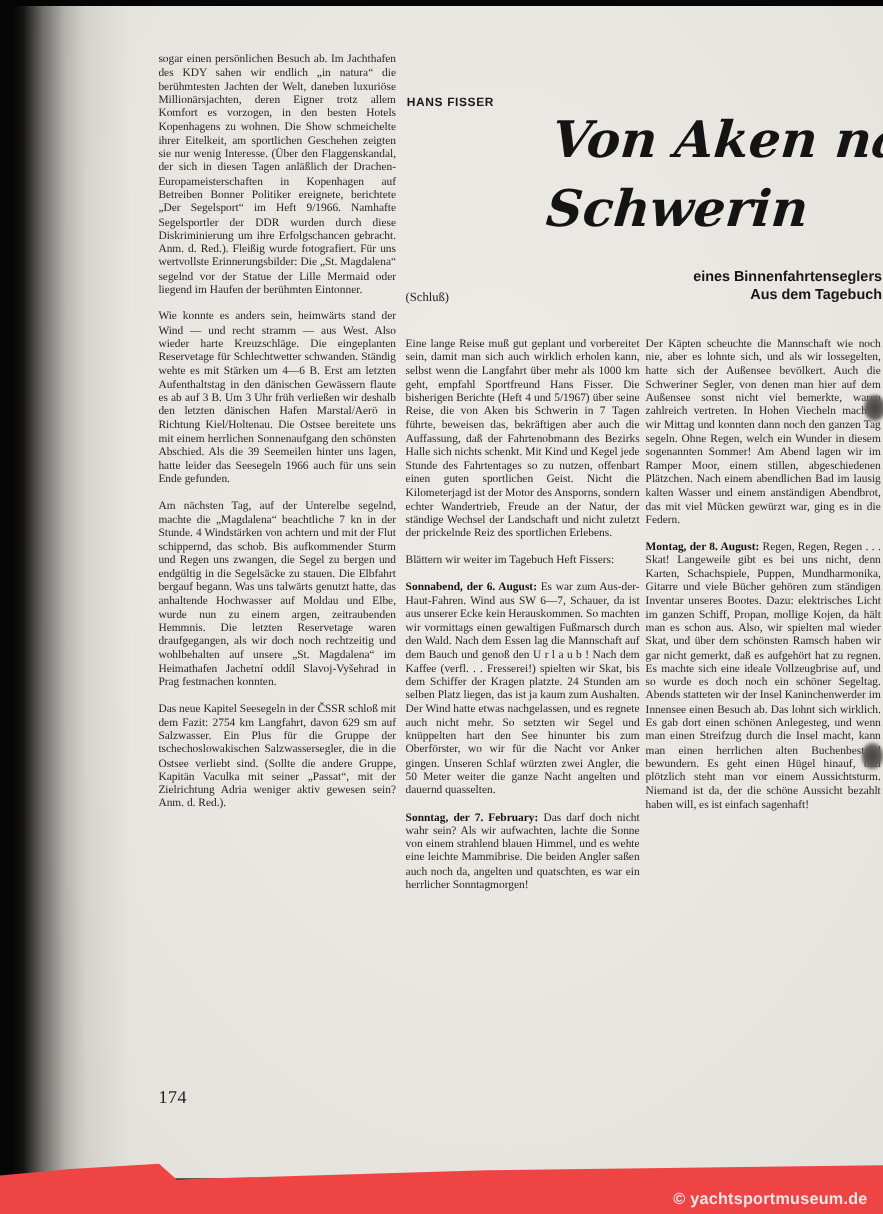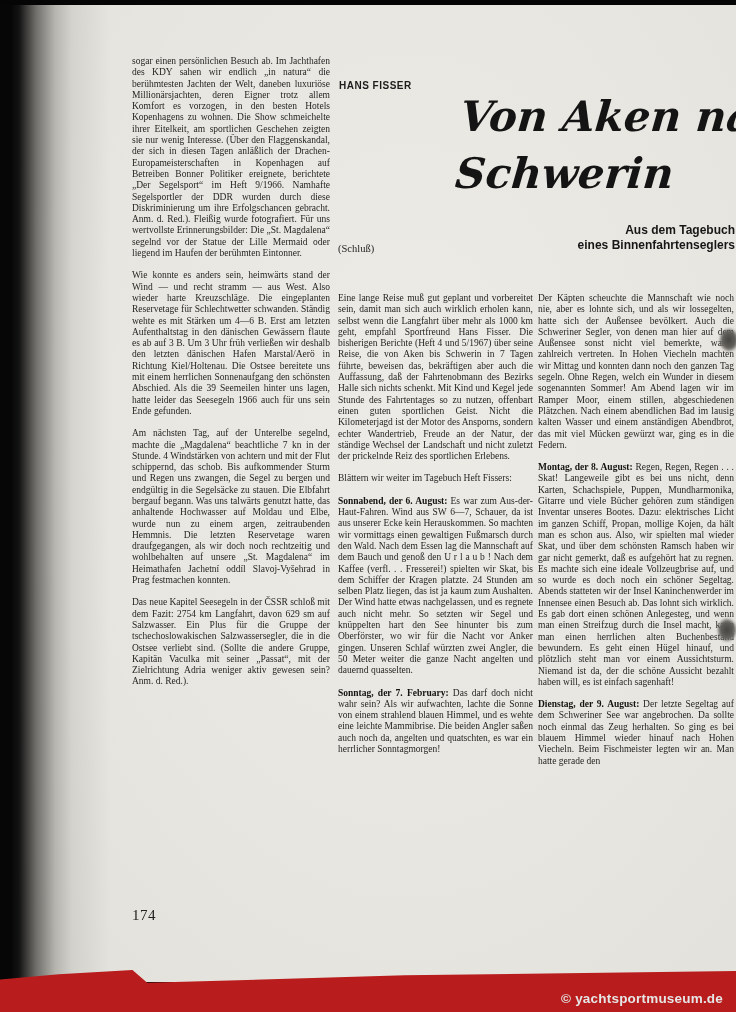--- a/index.html
+++ b/index.html
@@ -19,21 +19,21 @@
     position:absolute; left:10px; top:4px; width:100px; height:978px;
     background:linear-gradient(to right,
       rgba(5,5,5,1) 0px, rgba(8,8,8,.95) 9px,
       rgba(35,33,30,.6) 26px, rgba(75,73,68,.3) 45px,
       rgba(110,108,102,.14) 62px, rgba(0,0,0,0) 100px);
     pointer-events:none;
   }
   .top-black { position:absolute; left:0; top:0; width:736px; height:5px; background:#050505; }
   .bottom-black {
     position:absolute; left:0; top:958px; width:736px; height:54px;
-    background:#b91c1c;
+    background:#ef4444;
     clip-path:polygon(0 40%, 8% 30%, 18% 22%, 20% 46%, 55% 32%, 100% 24%, 100% 100%, 0 100%);
     text-align:center;
   }
   .watermark {
     position:absolute; right:13px; bottom:6px;
     color:#e6e6e6; font-family:"Liberation Sans", sans-serif;
     font-weight:bold; font-size:13.5px; letter-spacing:.2px;
   }
   .hole {
     position:absolute; width:20px; height:24px; border-radius:50%;
@@ -67,62 +67,61 @@
     font-weight:normal; font-size:10.5px; color:#1e1e1e;
   }
 
   .col {
     position:absolute; text-align:justify;
     font-size:9.5px; line-height:11.3px; color:#262522;
   }
   .col-1 { left:122px; top:41px;  width:198px; }
   .col-2 { left:328px; top:278px; width:195px; }
   .col-3 { left:528px; top:278px; width:196px; }
-  .col p { margin:11px 0 11px 0; }
+  .col p { margin:0 0 11px 0; }
   .col p b { color:#14130f; }
 
   .pagenum {
     position:absolute; left:122px; top:903px;
     font-size:15px; color:#23221f; letter-spacing:.5px;
   }
 </style>
 </head>
 <body>
 
 <div class="page">
   <div class="author">HANS FISSER</div>
 
   <div class="title">
     <span>Von Aken nach</span>
     <span>Schwerin</span>
   </div>
 
   <div class="subtitle">
+    <span>eines Binnenfahrtenseglers</span>
     <span>Aus dem Tagebuch</span>
-    <span>eines Binnenfahrtenseglers</span>
   </div>
 
   <div class="schluss">(Schluß)</div>
 
   <div class="col col-1">
       <p>sogar einen persönlichen Besuch ab. Im Jachthafen des KDY sahen wir endlich „in natura“ die berühmtesten Jachten der Welt, daneben luxuriöse Millionärsjachten, deren Eigner trotz allem Komfort es vorzogen, in den besten Hotels Kopenhagens zu wohnen. Die Show schmeichelte ihrer Eitelkeit, am sportlichen Geschehen zeigten sie nur wenig Interesse. (Über den Flaggenskandal, der sich in diesen Tagen anläßlich der Drachen-Europameisterschaften in Kopenhagen auf Betreiben Bonner Politiker ereignete, berichtete „Der Segelsport“ im Heft 9/1966. Namhafte Segelsportler der DDR wurden durch diese Diskriminierung um ihre Erfolgschancen gebracht. Anm. d. Red.). Fleißig wurde fotografiert. Für uns wertvollste Erinnerungsbilder: Die „St. Magdalena“ segelnd vor der Statue der Lille Mermaid oder liegend im Haufen der berühmten Eintonner.</p>
       <p>Wie konnte es anders sein, heimwärts stand der Wind — und recht stramm — aus West. Also wieder harte Kreuzschläge. Die eingeplanten Reservetage für Schlechtwetter schwanden. Ständig wehte es mit Stärken um 4—6 B. Erst am letzten Aufenthaltstag in den dänischen Gewässern flaute es ab auf 3 B. Um 3 Uhr früh verließen wir deshalb den letzten dänischen Hafen Marstal/Aerö in Richtung Kiel/Holtenau. Die Ostsee bereitete uns mit einem herrlichen Sonnenaufgang den schönsten Abschied. Als die 39 Seemeilen hinter uns lagen, hatte leider das Seesegeln 1966 auch für uns sein Ende gefunden.</p>
       <p>Am nächsten Tag, auf der Unterelbe segelnd, machte die „Magdalena“ beachtliche 7 kn in der Stunde. 4 Windstärken von achtern und mit der Flut schippernd, das schob. Bis aufkommender Sturm und Regen uns zwangen, die Segel zu bergen und endgültig in die Segelsäcke zu stauen. Die Elbfahrt bergauf begann. Was uns talwärts genutzt hatte, das anhaltende Hochwasser auf Moldau und Elbe, wurde nun zu einem argen, zeitraubenden Hemmnis. Die letzten Reservetage waren draufgegangen, als wir doch noch rechtzeitig und wohlbehalten auf unsere „St. Magdalena“ im Heimathafen Jachetní oddíl Slavoj-Vyšehrad in Prag festmachen konnten.</p>
       <p>Das neue Kapitel Seesegeln in der ČSSR schloß mit dem Fazit: 2754 km Langfahrt, davon 629 sm auf Salzwasser. Ein Plus für die Gruppe der tschechoslowakischen Salzwassersegler, die in die Ostsee verliebt sind. (Sollte die andere Gruppe, Kapitän Vaculka mit seiner „Passat“, mit der Zielrichtung Adria weniger aktiv gewesen sein? Anm. d. Red.).</p>
     </div>
   <div class="col col-2">
       <p>Eine lange Reise muß gut geplant und vorbereitet sein, damit man sich auch wirklich erholen kann, selbst wenn die Langfahrt über mehr als 1000 km geht, empfahl Sportfreund Hans Fisser. Die bisherigen Berichte (Heft 4 und 5/1967) über seine Reise, die von Aken bis Schwerin in 7 Tagen führte, beweisen das, bekräftigen aber auch die Auffassung, daß der Fahrtenobmann des Bezirks Halle sich nichts schenkt. Mit Kind und Kegel jede Stunde des Fahrtentages so zu nutzen, offenbart einen guten sportlichen Geist. Nicht die Kilometerjagd ist der Motor des Ansporns, sondern echter Wandertrieb, Freude an der Natur, der ständige Wechsel der Landschaft und nicht zuletzt der prickelnde Reiz des sportlichen Erlebens.</p>
       <p>Blättern wir weiter im Tagebuch Heft Fissers:</p>
       <p><b>Sonnabend, der 6. August: </b>Es war zum Aus-der-Haut-Fahren. Wind aus SW 6—7, Schauer, da ist aus unserer Ecke kein Herauskommen. So machten wir vormittags einen gewaltigen Fußmarsch durch den Wald. Nach dem Essen lag die Mannschaft auf dem Bauch und genoß den U r l a u b ! Nach dem Kaffee (verfl. . . Fresserei!) spielten wir Skat, bis dem Schiffer der Kragen platzte. 24 Stunden am selben Platz liegen, das ist ja kaum zum Aushalten. Der Wind hatte etwas nachgelassen, und es regnete auch nicht mehr. So setzten wir Segel und knüppelten hart den See hinunter bis zum Oberförster, wo wir für die Nacht vor Anker gingen. Unseren Schlaf würzten zwei Angler, die 50 Meter weiter die ganze Nacht angelten und dauernd quasselten.</p>
       <p><b>Sonntag, der 7. February: </b>Das darf doch nicht wahr sein? Als wir aufwachten, lachte die Sonne von einem strahlend blauen Himmel, und es wehte eine leichte Mammibrise. Die beiden Angler saßen auch noch da, angelten und quatschten, es war ein herrlicher Sonntagmorgen!</p>
     </div>
   <div class="col col-3">
       <p>Der Käpten scheuchte die Mannschaft wie noch nie, aber es lohnte sich, und als wir lossegelten, hatte sich der Außensee bevölkert. Auch die Schweriner Segler, von denen man hier auf dem Außensee sonst nicht viel bemerkte, waren zahlreich vertreten. In Hohen Viecheln machten wir Mittag und konnten dann noch den ganzen Tag segeln. Ohne Regen, welch ein Wunder in diesem sogenannten Sommer! Am Abend lagen wir im Ramper Moor, einem stillen, abgeschiedenen Plätzchen. Nach einem abendlichen Bad im lausig kalten Wasser und einem anständigen Abendbrot, das mit viel Mücken gewürzt war, ging es in die Federn.</p>
       <p><b>Montag, der 8. August: </b>Regen, Regen, Regen . . . Skat! Langeweile gibt es bei uns nicht, denn Karten, Schachspiele, Puppen, Mundharmonika, Gitarre und viele Bücher gehören zum ständigen Inventar unseres Bootes. Dazu: elektrisches Licht im ganzen Schiff, Propan, mollige Kojen, da hält man es schon aus. Also, wir spielten mal wieder Skat, und über dem schönsten Ramsch haben wir gar nicht gemerkt, daß es aufgehört hat zu regnen. Es machte sich eine ideale Vollzeugbrise auf, und so wurde es doch noch ein schöner Segeltag. Abends statteten wir der Insel Kaninchenwerder im Innensee einen Besuch ab. Das lohnt sich wirklich. Es gab dort einen schönen Anlegesteg, und wenn man einen Streifzug durch die Insel macht, kann man einen herrlichen alten Buchenbestand bewundern. Es geht einen Hügel hinauf, und plötzlich steht man vor einem Aussichtsturm. Niemand ist da, der die schöne Aussicht bezahlt haben will, es ist einfach sagenhaft!</p>
-      <p><b>Dienstag, der 9. August: </b>Der letzte Segeltag auf dem Schweriner See war angebrochen. Da sollte noch einmal das Zeug herhalten. So ging es bei blauem Himmel wieder hinauf nach Hohen Viecheln. Beim Fischmeister legten wir an. Man hatte gerade den</p>
     </div>
 
   <div class="pagenum">174</div>
 </div>
 
 <div class="spine-shadow"></div>
 <div class="hole hole-1"></div>
 <div class="hole hole-2"></div>
 <div class="top-black"></div>
 <div class="bottom-black">

